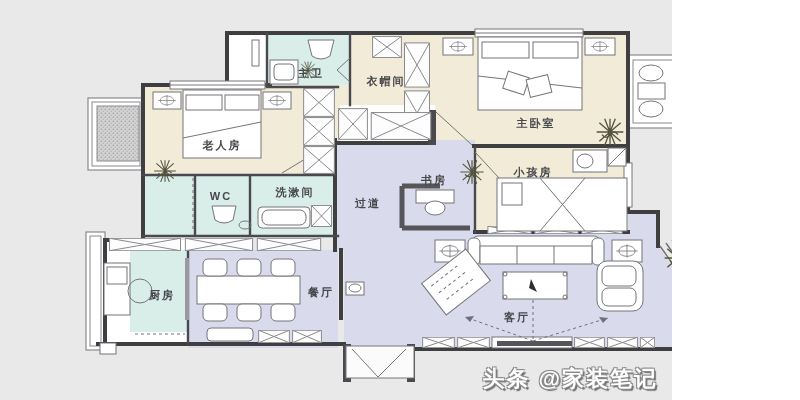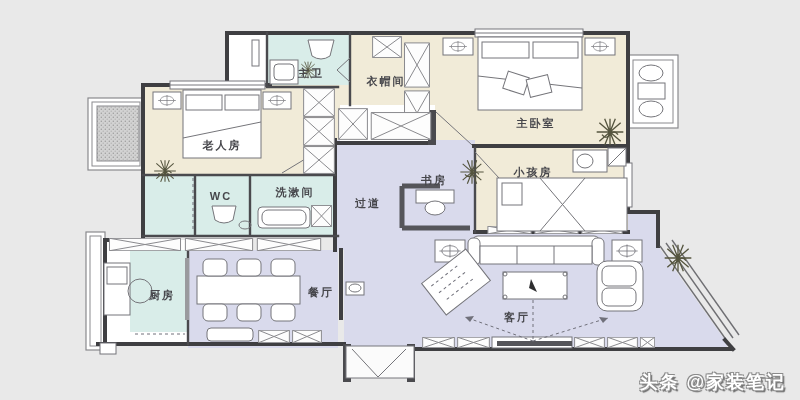--- a/index.html
+++ b/index.html
@@ -1,37 +1,37 @@
 <!DOCTYPE html>
 <html><head>
 <meta charset="utf-8">
 <style>
   html,body{margin:0;padding:0;}
   body{font-family:"Liberation Sans", sans-serif;}
-  .stage{position:relative;width:800px;height:400px;background:#ec4899;overflow:hidden;}
+  .stage{position:relative;width:672px;height:400px;background:#ec4899;overflow:hidden;}
   svg{position:absolute;left:0;top:0;}
   
   .wall{stroke:#3f3f42;stroke-width:4;fill:none;stroke-linecap:square;}
   .wallthin{stroke:#4a4a4e;stroke-width:2.4;fill:none;stroke-linecap:square;}
   .glass{stroke:#6f6f73;stroke-width:1.4;fill:none;}
   .furn{fill:#ffffff;stroke:#75757a;stroke-width:1;}
   .furnN{fill:none;stroke:#75757a;stroke-width:1;}
   .xb{fill:#fdfdfd;stroke:#8a8a8e;stroke-width:1;}
   .deco{stroke:#75757a;fill:none;stroke-width:1;}
   .plant{stroke:#55553f;stroke-width:1;fill:none;}
   .winr{fill:#ffffff;stroke:#77777c;stroke-width:1;}
   .winl{stroke:#77777c;stroke-width:1;}
   .frame{fill:#ffffff;stroke:#8a8a8e;stroke-width:1.2;}
   .frameN{fill:none;stroke:#8a8a8e;stroke-width:1;}
   .dash{stroke:#70707a;stroke-width:1;stroke-dasharray:3 3;fill:none;}
   .dark{fill:#4a4a4e;}
   .lbl{font:bold 11px "Liberation Sans", sans-serif;fill:#47474c;letter-spacing:2px;text-anchor:middle;}
   .watermark{
     position:absolute;right:14px;bottom:6px;
-    font-size:18px;font-weight:bold;letter-spacing:2px;color:#ffffff;
+    font-size:22px;font-weight:bold;letter-spacing:2px;color:#ffffff;
     text-shadow:-1px -1px 0 #8a8a8a,1px -1px 0 #8a8a8a,-1px 1px 0 #8a8a8a,2px 2px 1px #6e6e6e;
   }
 </style>
 </head>
 <body>
 
 <div class="stage">
 <svg width="800" height="400" viewBox="0 0 800 400">
   <defs>
     <symbol id="xbox" viewBox="0 0 100 100" preserveAspectRatio="none">

